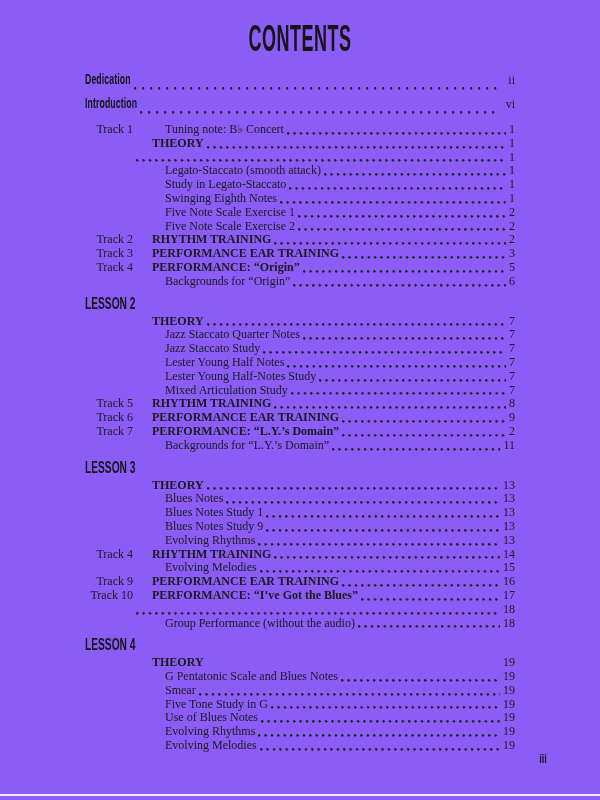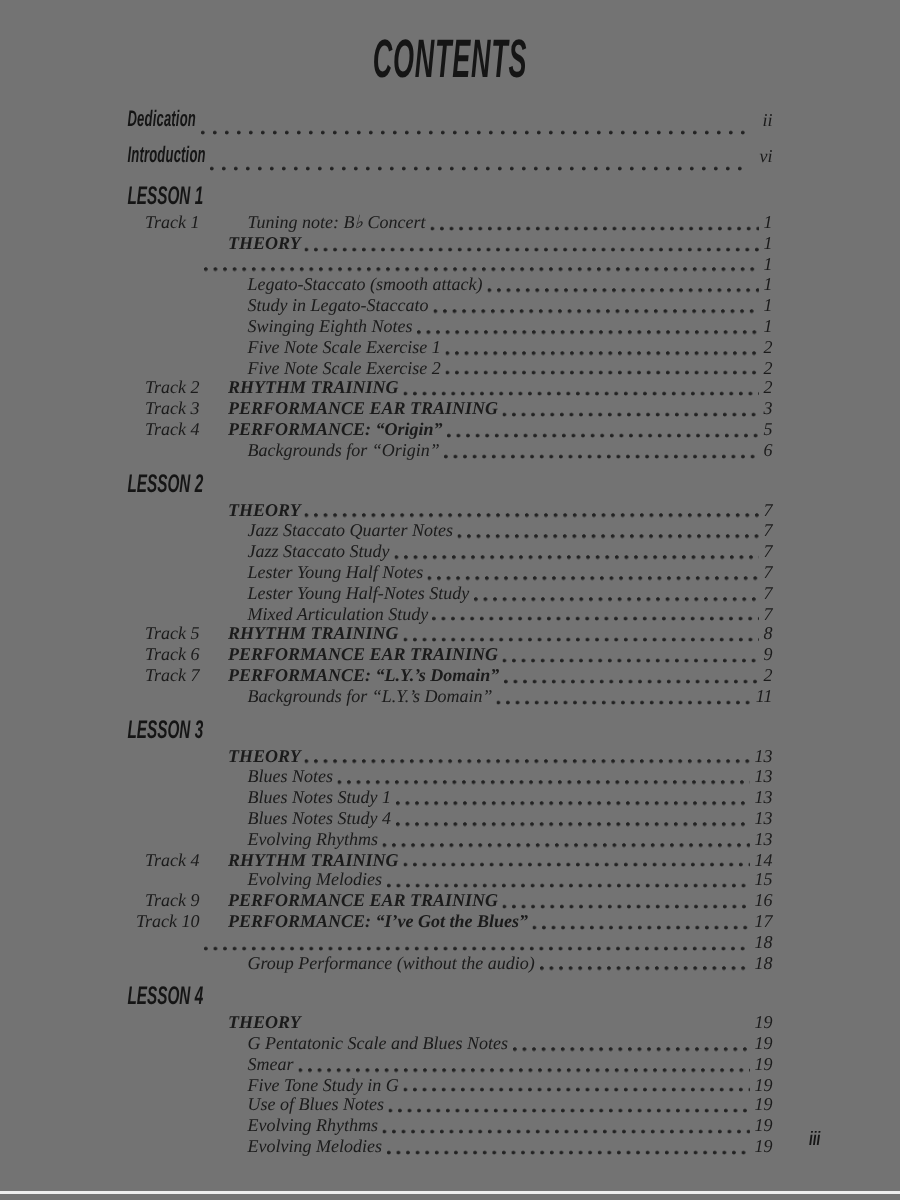--- a/index.html
+++ b/index.html
@@ -1,18 +1,18 @@
 <!DOCTYPE html>
 <html><head>
 <meta charset="utf-8">
 <style>
   html,body { margin:0; padding:0; background:#ffffff; }
   .page {
-    position:relative; width:600px; height:800px; background:#737373;
-    overflow:hidden; font-family:"Liberation Serif", serif; color:#1b1b1b;font-style:italic;
+    position:relative; width:600px; height:800px; background:#8b5cf6;
+    overflow:hidden; font-family:"Liberation Serif", serif; color:#1b1b1b;
   }
   
   .cond {
     display:inline-block; font-family:"Liberation Sans", sans-serif;
     font-weight:700; white-space:nowrap; color:#151515; transform-origin:0 55%;
   }
   .title-wrap { text-align:center; padding-top:20px; height:40px; }
   .title-c { font-size:36px; line-height:38px; transform:scaleX(0.5); transform-origin:50% 50%; letter-spacing:1px; }
 
   .front { margin:8px 85px 0 85px; }
@@ -61,23 +61,20 @@
 
   <div class="frow">
     <span class="cw" style="width: 52.1366px;"><span class="cond flabel">Introduction</span></span>
     <span class="leader wide"></span>
     <span class="pagenum fpage">vi</span>
   </div>
 </div>
 
   <div id="lessons">
   <section class="lesson">
-    <div class="lh-wrap">
-      <span class="cond lheading">LESSON 1</span>
-    </div>
     <div class="entries">
   <div class="row">
     <span class="track">Track 1</span>
     <span class="titlecell detail">Tuning note: B♭ Concert</span>
     <span class="leader"></span>
     <span class="pagenum">1</span>
   </div>
 
   <div class="row">
     <span class="track"></span>
@@ -255,21 +252,21 @@
 
   <div class="row">
     <span class="track"></span>
     <span class="titlecell detail">Blues Notes Study 1</span>
     <span class="leader"></span>
     <span class="pagenum">13</span>
   </div>
 
   <div class="row">
     <span class="track"></span>
-    <span class="titlecell detail">Blues Notes Study 4</span>
+    <span class="titlecell detail">Blues Notes Study 9</span>
     <span class="leader"></span>
     <span class="pagenum">13</span>
   </div>
 
   <div class="row">
     <span class="track"></span>
     <span class="titlecell detail">Evolving Rhythms</span>
     <span class="leader"></span>
     <span class="pagenum">13</span>
   </div>

